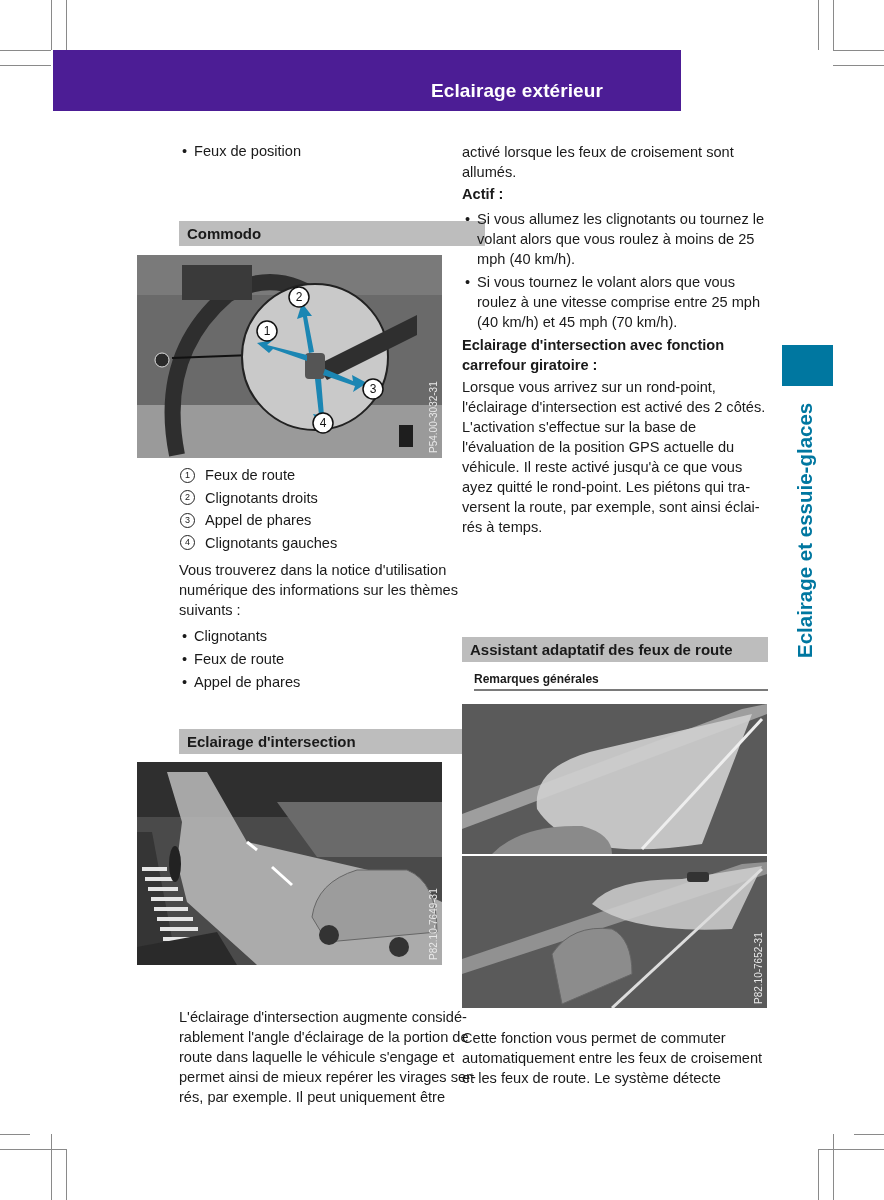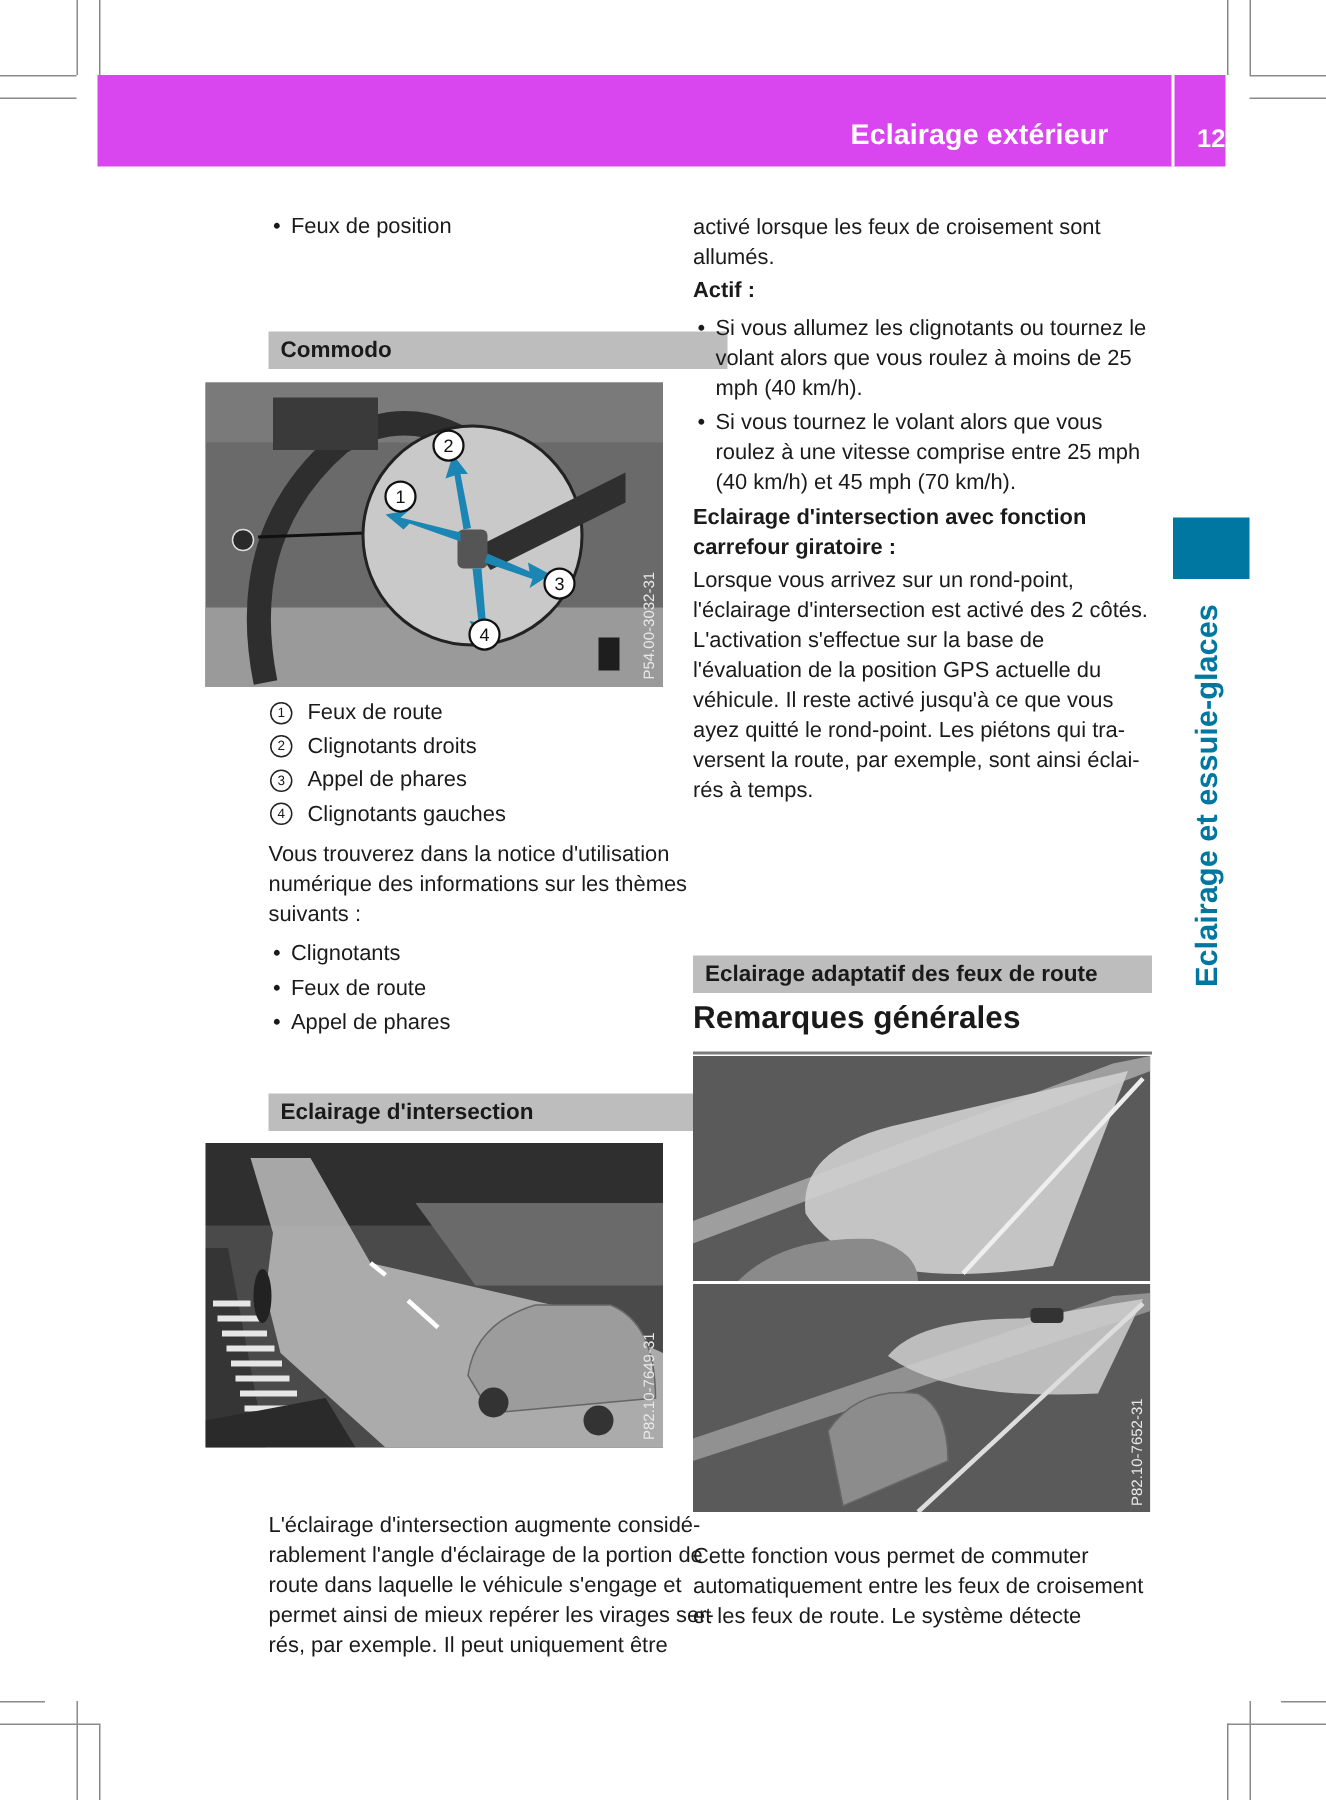--- a/index.html
+++ b/index.html
@@ -2,37 +2,37 @@
 <html><head>
 <meta charset="utf-8">
 <style>
   html, body { margin: 0; padding: 0; background: #ffffff; }
   body { width: 884px; height: 1200px; position: relative; overflow: hidden;
          font-family: "Liberation Sans", "DejaVu Sans", sans-serif; color: #1a1a1a; }
   .crop { position: absolute; background: #8a8a8a; }
   .crop.v { width: 1px; }
   .crop.h { height: 1px; }
 
-  .header-bar { position: absolute; left: 65px; top: 50px; width: 752px; height: 61px; background: #d946ef; }
+  .header-bar { position: absolute; left: 53px; top: 50px; width: 628px; height: 61px; background: #4c1d95; }
   .header-title { position: absolute; right: 78px; top: 30px; color: #fff; font-weight: bold; font-size: 19px; letter-spacing: 0.1px; }
   .header-divider { position: absolute; left: 716px; top: 0; width: 2px; height: 61px; background: #ffffff; }
   .header-page { position: absolute; left: 733px; top: 33px; color: #fff; font-weight: bold; font-size: 17px; }
 
   .col { position: absolute; font-size: 14.6px; line-height: 20px; }
   .col.left { left: 137px; width: 306px; margin-left: 42px; }
   .col.right { left: 462px; width: 306px; }
 
   .bullet { position: relative; padding-left: 15px; margin: 0 0 3px 0; }
   .bullet::before { content: "•"; position: absolute; left: 3px; top: 0; }
   .numlist .item { display: flex; align-items: center; height: 22.5px; }
   .circ { display: inline-flex; justify-content: center; align-items: center; width: 13px; height: 13px;
           border: 1px solid #222; border-radius: 50%; font-size: 9px; margin-right: 10px; margin-left: 1px; line-height: 1; }
 
   .section-head { background: #bdbdbd; height: 25px; font-weight: bold; font-size: 15px; line-height: 25px; padding-left: 8px; }
-  .subhead { font-weight: bold; font-size: 21px; line-height: 20px; border-bottom: 2px solid #7a7a7a; padding-bottom: 12px; }
+  .subhead { font-weight: bold; font-size: 12px; line-height: 20px; border-bottom: 2px solid #7a7a7a; padding-bottom: 0; margin-left: 12px; }
   p { margin: 0; }
   .bold { font-weight: bold; }
 
   .figure { position: absolute; overflow: hidden; background: #5c5c5c; }
   .fig-code { position: absolute; color: #e8e8e8; font-size: 10px; transform: rotate(-90deg); transform-origin: left top; white-space: nowrap; }
 
   .side-tab { position: absolute; left: 782px; top: 345px; width: 51px; height: 41px; background: #0077a0; }
   .side-title { position: absolute; left: 793px; top: 658px; transform: rotate(-90deg); transform-origin: left top;
                 color: #0077a0; font-weight: bold; font-size: 20.5px; white-space: nowrap; }
 </style>
@@ -176,21 +176,21 @@
   <p class="bold" style="margin-top:2px;">Actif :</p>
   <div style="margin-top:5px;">
     <div class="bullet">Si vous allumez les clignotants ou tournez le volant alors que vous roulez à moins de 25 mph (40 km/h).</div>
     <div class="bullet">Si vous tournez le volant alors que vous roulez à une vitesse comprise entre 25 mph (40 km/h) et 45 mph (70 km/h).</div>
   </div>
   <p class="bold" style="margin-top:2px;">Eclairage d'intersection avec fonction carrefour giratoire :</p>
   <p style="margin-top:2px;">Lorsque vous arrivez sur un rond-point, l'éclairage d'intersection est activé des 2 côtés. L'activation s'effectue sur la base de l'évaluation de la position GPS actuelle du véhicule. Il reste activé jusqu'à ce que vous ayez quitté le rond-point. Les piétons qui tra­versent la route, par exemple, sont ainsi éclai­rés à temps.</p>
 </div>
 
 <div class="col right" style="top:637px;">
-  <div class="section-head">Eclairage adaptatif des feux de route</div>
+  <div class="section-head">Assistant adaptatif des feux de route</div>
   <div class="subhead" style="margin-top:7px;">Remarques générales</div>
 </div>
 
 <div class="figure" style="left:462px;top:704px;width:305px;height:304px;background:#fff;">
   <svg width="305" height="304" viewBox="0 0 305 304">
     <rect x="0" y="0" width="305" height="150" fill="#5a5a5a"></rect>
     <polygon points="0,110 280,5 305,0 305,10 0,125" fill="#bbbbbb" opacity="0.7"></polygon>
     <path d="M75 105 Q70 60 140 45 L290 10 L240 140 Q110 160 75 105 Z" fill="#cfcfcf" opacity="0.9"></path>
     <line x1="180" y1="145" x2="300" y2="15" stroke="#eee" stroke-width="3"></line>
     <path d="M30 150 Q60 120 120 122 Q150 130 150 150 Z" fill="#8a8a8a"></path>

